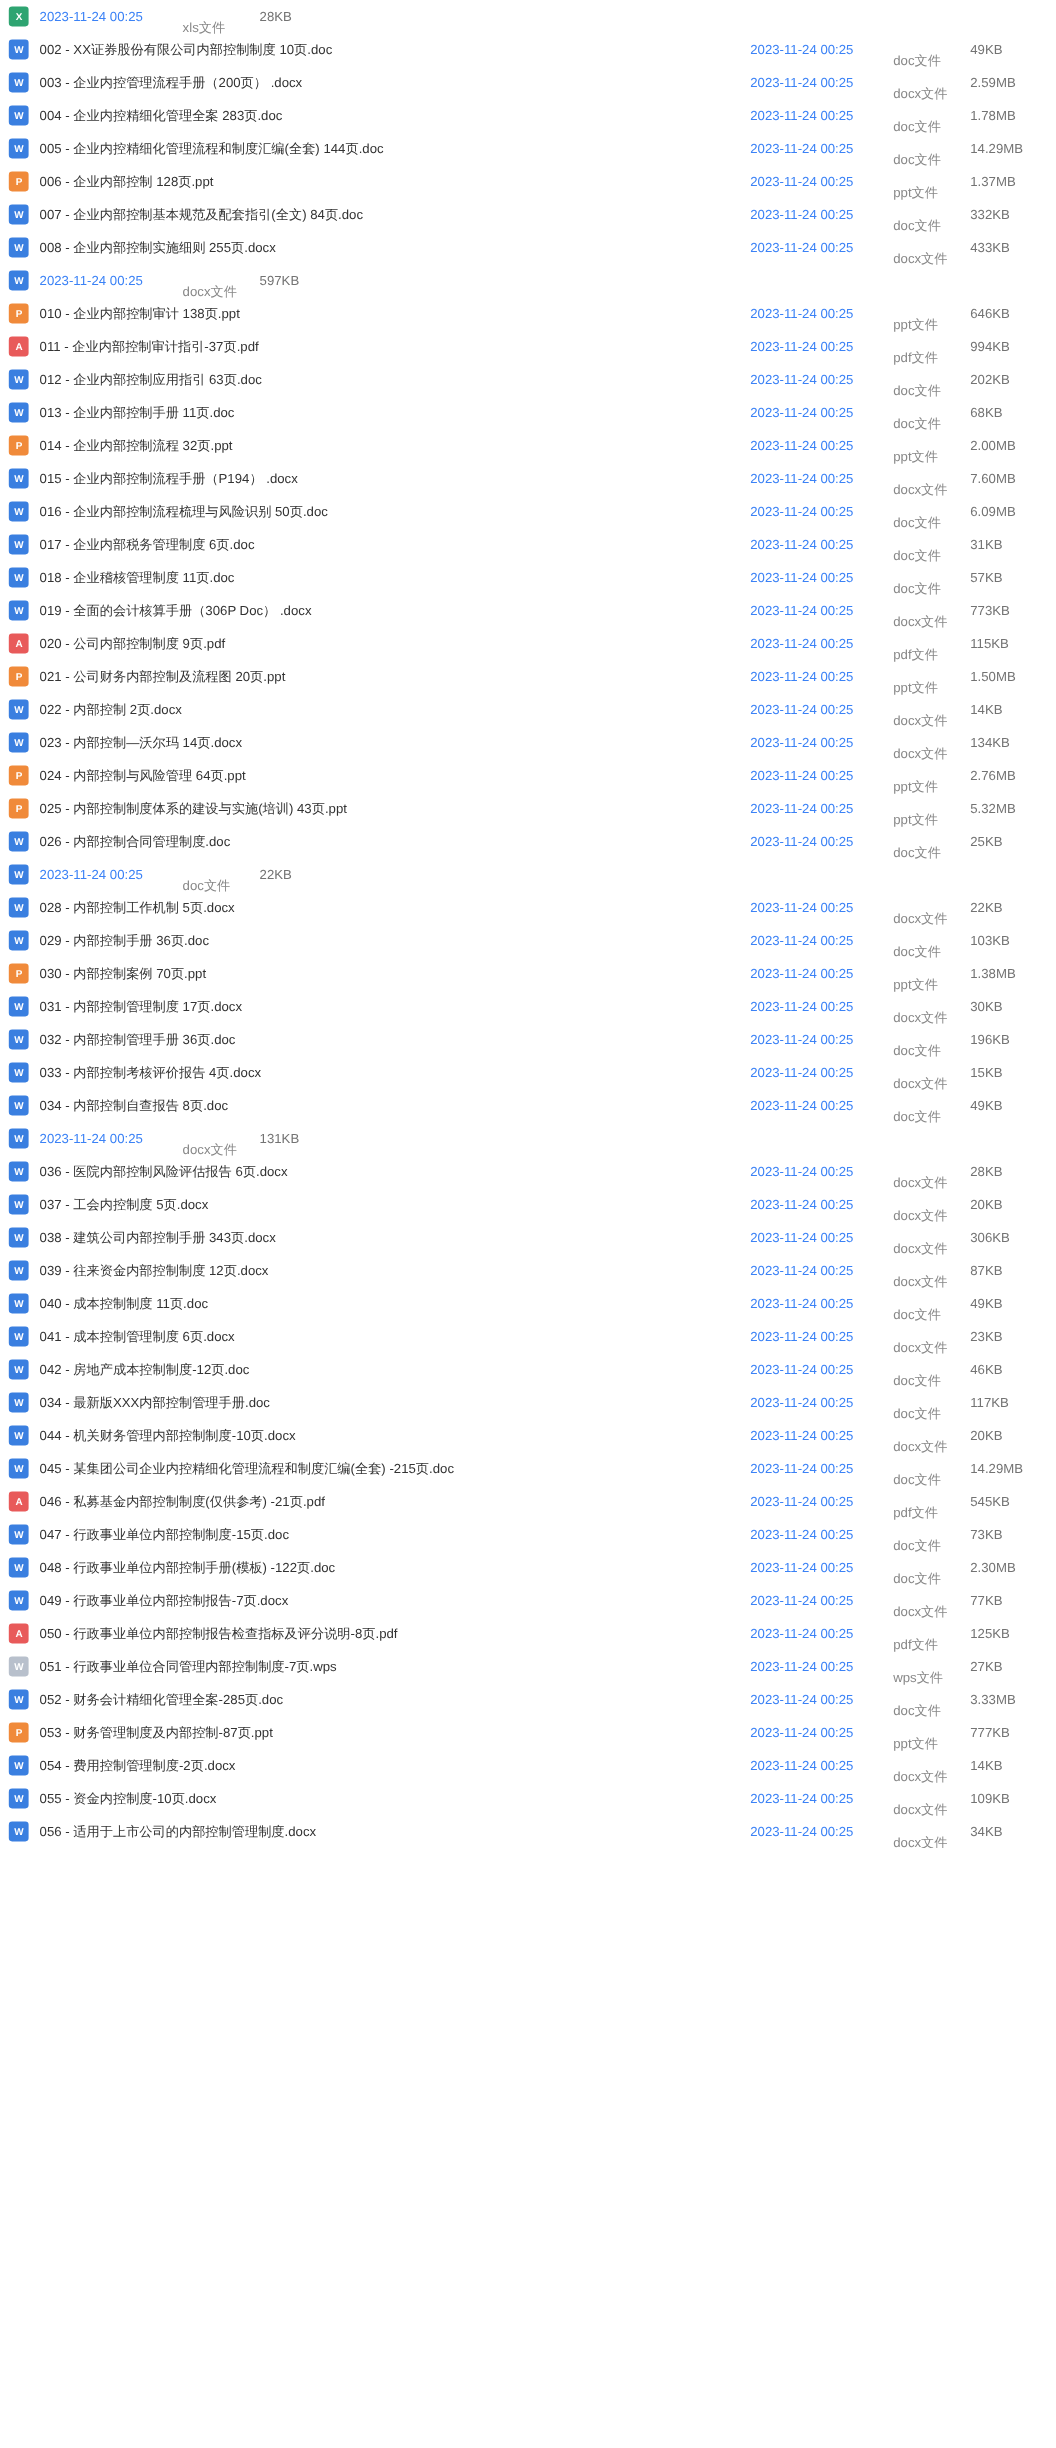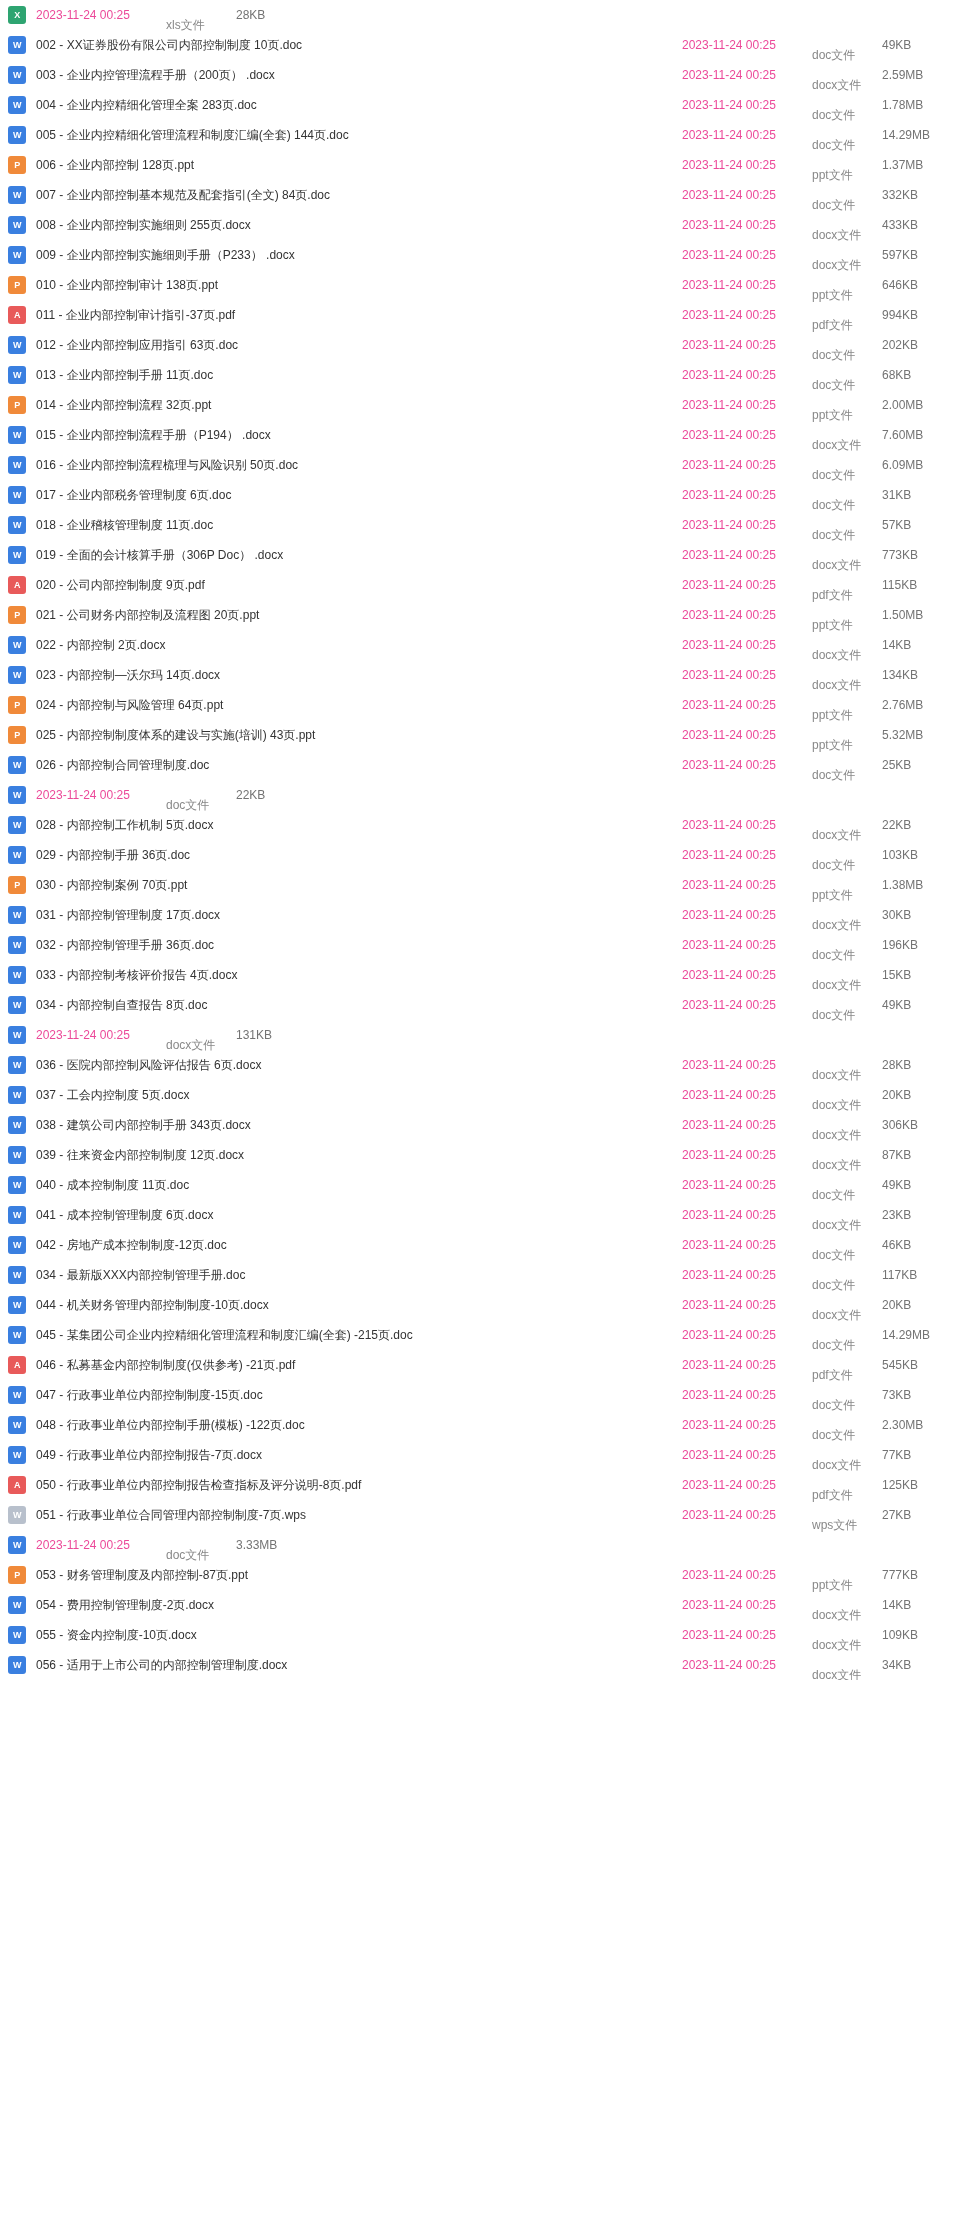--- a/index.html
+++ b/index.html
@@ -41,21 +41,21 @@
   .icon-wps  { background: #b8c0cc; }
   .file-name {
     flex: 1 1 auto;
     color: #333;
     white-space: nowrap;
     overflow: hidden;
     text-overflow: ellipsis;
   }
   .file-date {
     width: 130px;
-    color: #ec4899;
+    color: #3b82f6;
     flex-shrink: 0;
   }
   .file-type {
     width: 70px;
     color: #888;
     flex-shrink: 0;
     margin-top: 20px;
   }
   .file-size {
     width: 70px;
@@ -117,21 +117,20 @@
     </div>
     <div class="file-row">
       <div class="file-icon icon-docx">W</div>
       <div class="file-name">008 - 企业内部控制实施细则 255页.docx</div>
       <div class="file-date">2023-11-24 00:25</div>
       <div class="file-type">docx文件</div>
       <div class="file-size">433KB</div>
     </div>
     <div class="file-row">
       <div class="file-icon icon-docx">W</div>
-      <div class="file-name">009 - 企业内部控制实施细则手册（P233） .docx</div>
       <div class="file-date">2023-11-24 00:25</div>
       <div class="file-type">docx文件</div>
       <div class="file-size">597KB</div>
     </div>
     <div class="file-row">
       <div class="file-icon icon-ppt">P</div>
       <div class="file-name">010 - 企业内部控制审计 138页.ppt</div>
       <div class="file-date">2023-11-24 00:25</div>
       <div class="file-type">ppt文件</div>
       <div class="file-size">646KB</div>
@@ -416,20 +415,21 @@
     </div>
     <div class="file-row">
       <div class="file-icon icon-wps">W</div>
       <div class="file-name">051 - 行政事业单位合同管理内部控制制度-7页.wps</div>
       <div class="file-date">2023-11-24 00:25</div>
       <div class="file-type">wps文件</div>
       <div class="file-size">27KB</div>
     </div>
     <div class="file-row">
       <div class="file-icon icon-doc">W</div>
+      <div class="file-name">052 - 财务会计精细化管理全案-285页.doc</div>
       <div class="file-date">2023-11-24 00:25</div>
       <div class="file-type">doc文件</div>
       <div class="file-size">3.33MB</div>
     </div>
     <div class="file-row">
       <div class="file-icon icon-ppt">P</div>
       <div class="file-name">053 - 财务管理制度及内部控制-87页.ppt</div>
       <div class="file-date">2023-11-24 00:25</div>
       <div class="file-type">ppt文件</div>
       <div class="file-size">777KB</div>

